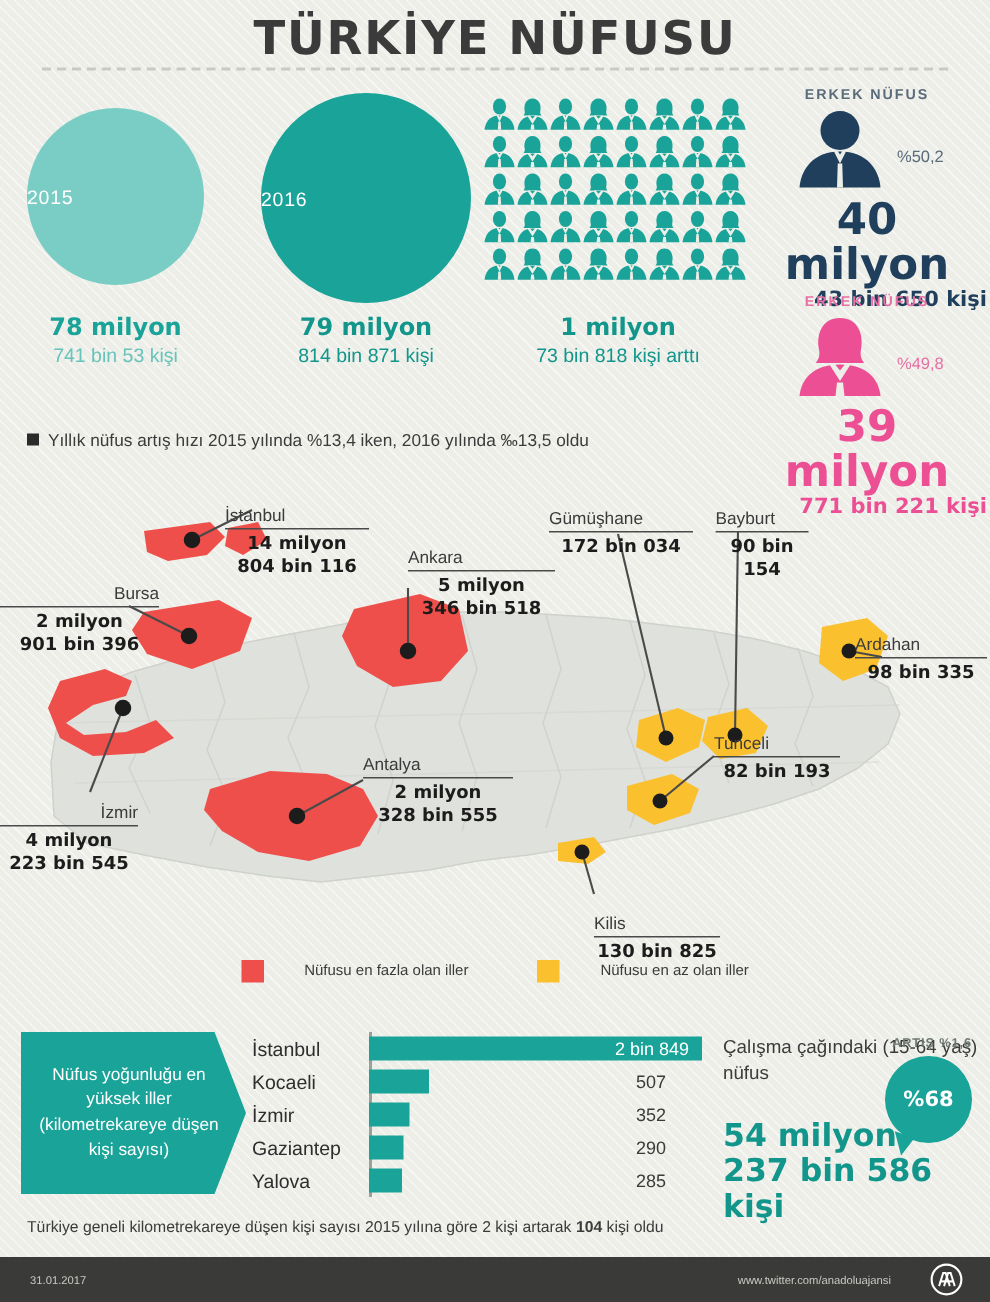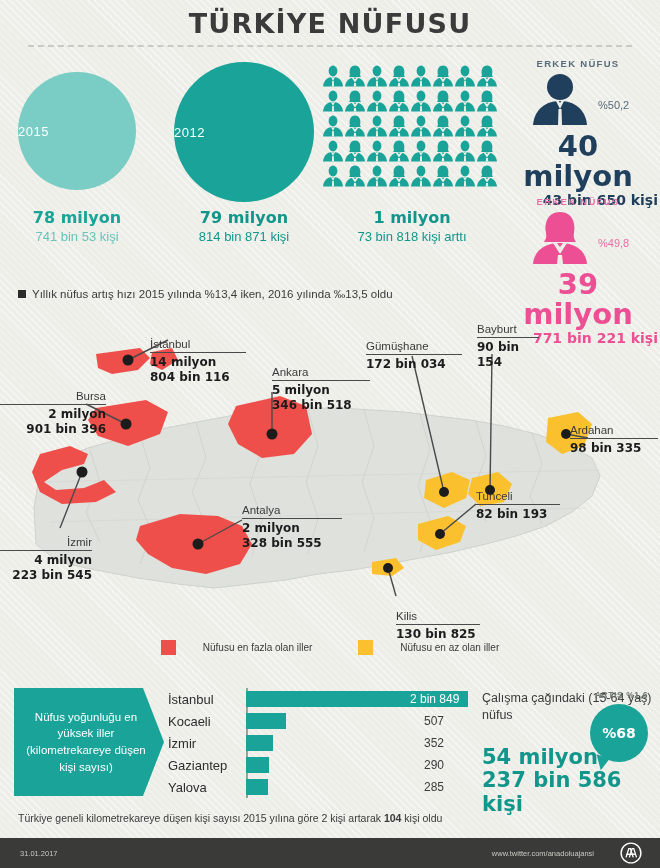--- a/index.html
+++ b/index.html
@@ -17,21 +17,21 @@
     background-color: #eceee7;
     background-image: repeating-linear-gradient(45deg,
         rgba(255,255,255,0.55) 0px, rgba(255,255,255,0.55) 1px,
         rgba(0,0,0,0) 1px, rgba(0,0,0,0) 5px);
   }
 
   
   #title {
     position: absolute; top: 8px; left: 0; width: 660px;
     text-align: center;
-    font-size: 27px; font-weight: bold; letter-spacing: 1.2px;
+    font-size: 31px; font-weight: bold; letter-spacing: 1.2px;
     color: #3b3b3b;
     font-family: "DejaVu Sans", sans-serif;
   }
   #title-rule {
     position: absolute; top: 45px; left: 28px; width: 604px; height: 0;
     border-top: 2px dashed #c8cbc3;
   }
 
   
   .circle { position: absolute; border-radius: 50%; display: flex;
@@ -78,21 +78,21 @@
 
   
   #map-wrap { position: absolute; left: 0; top: 312px; width: 660px; height: 360px; }
   #map-svg  { position: absolute; left: 0; top: 0; }
   .callout { position: absolute; }
   .callout .c-name {
     font-size: 11.5px; color: #3b3b3b; padding-bottom: 2px;
   }
   .callout .c-rule { height: 0; border-top: 1.5px solid #4a4a4a; }
   .callout .c-val  { font-size: 12px; font-weight: bold; color: #1c1c1c;
-                     font-family:"DejaVu Sans",sans-serif; line-height: 1.22; padding-top: 2px; }
+                     font-family:"DejaVu Sans",sans-serif; line-height: 1.22; padding-top: 2px; text-align: center; }
   .callout.right-al { text-align: right; }
 
   
   #legend { position: absolute; left: 0; top: 640px; width: 660px;
             display: flex; justify-content: center; gap: 46px; align-items: center; }
   .legend-item { display: flex; align-items: center; gap: 27px; font-size: 10px; color: #3b3b3b; }
   .legend-swatch { width: 15px; height: 15px; }
 
   
   #bottom-panel { position: absolute; left: 0; top: 680px; width: 660px; height: 130px; }
@@ -141,21 +141,21 @@
 
 <div id="poster">
 
   <div id="title">TÜRKİYE NÜFUSU</div>
   <div id="title-rule"></div>
 
   <div class="circle" id="circle-2015">
     <span>2015</span>
   </div>
   <div class="circle" id="circle-2016">
-    <span>2012</span>
+    <span>2016</span>
   </div>
 
   <div class="stat-block" id="stat-2015">
     <div class="stat-big">78 milyon</div>
     <div class="stat-small">741 bin 53 kişi</div>
   </div>
   <div class="stat-block" id="stat-2016">
     <div class="stat-big">79 milyon</div>
     <div class="stat-small">814 bin 871 kişi</div>
   </div>
@@ -551,21 +551,21 @@
         <span>328 bin 555</span>
       </div>
     </div>
 
     <div class="callout" style="left:366px; top:28px; width:96px;">
       <div class="c-name">Gümüşhane</div>
       <div class="c-rule"></div>
       <div class="c-val">172 bin 034</div>
     </div>
 
-    <div class="callout" style="left:477px; top:11px; width:62px;">
+    <div class="callout" style="left:477px; top:28px; width:62px;">
       <div class="c-name">Bayburt</div>
       <div class="c-rule"></div>
       <div class="c-val">
         <span>90 bin</span><br>
         <span>154</span>
       </div>
     </div>
 
     <div class="callout" style="left:570px; top:112px; width:88px;">
       <div class="c-name">Ardahan</div>

